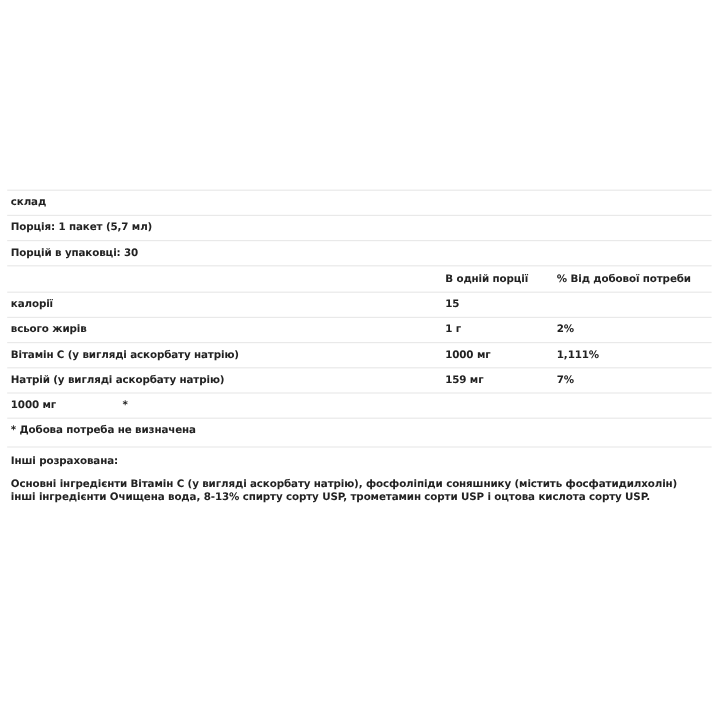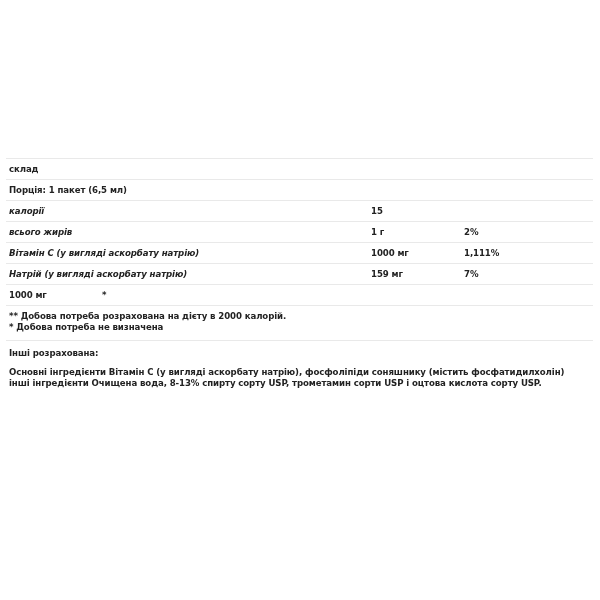--- a/index.html
+++ b/index.html
@@ -26,21 +26,21 @@
     }
     .row {
       height: 21px;
       border-top: 1px solid #e9e9e9;
       display: flex;
       align-items: center;
       box-sizing: border-box;
       padding-left: 3px;
     }
     .row.header-spacer { height: 22px; }
-    .cell-name { width: 362px; font-style: italic; }
+    .cell-name { width: 362px; }
     .cell-amount { width: 93px; }
     .cell-dv { flex: 1; }
     .notes {
       border-top: 1px solid #e9e9e9;
       border-bottom: 1px solid #e9e9e9;
       padding: 5px 0 7px 3px;
       line-height: 11px;
     }
     .other-title {
       padding: 7px 0 0 3px;
@@ -55,21 +55,29 @@
     }
   </style>
 </head>
 <body>
 
 <div class="wrap">
   <div class="row">
     <span>склад</span>
   </div>
   <div class="row">
-    <span>Порція: 1 пакет (6,5 мл)</span>
+    <span>Порція: 1 пакет (5,7 мл)</span>
+  </div>
+  <div class="row">
+    <span>Порцій в упаковці: 30</span>
+  </div>
+  <div class="row header-spacer">
+    <span class="cell-name"></span>
+    <span class="cell-amount">В одній порції</span>
+    <span class="cell-dv">% Від добової потреби</span>
   </div>
 
   <div class="row">
     <span class="cell-name">калорії</span>
     <span class="cell-amount">15</span>
     <span class="cell-dv"></span>
   </div>
   <div class="row">
     <span class="cell-name">всього жирів</span>
     <span class="cell-amount">1 г</span>
@@ -84,19 +92,18 @@
     <span class="cell-name">Натрій (у вигляді аскорбату натрію)</span>
     <span class="cell-amount">159 мг</span>
     <span class="cell-dv">7%</span>
   </div>
   <div class="row">
     <span class="cell-amount">1000 мг</span>
     <span class="cell-dv">*</span>
   </div>
 
   <div class="notes">
-    <div>** Добова потреба розрахована на дієту в 2000 калорій.</div>
     <div>* Добова потреба не визначена</div>
   </div>
 
   <div class="other-title">Інші розрахована:</div>
   <div class="other-text">Основні інгредієнти Вітамін С (у вигляді аскорбату натрію), фосфоліпіди соняшнику (містить фосфатидилхолін)   інші інгредієнти Очищена вода, 8-13% спирту сорту USP, трометамин сорти USP і оцтова кислота сорту USP.</div>
 </div>
 
 </body></html>

